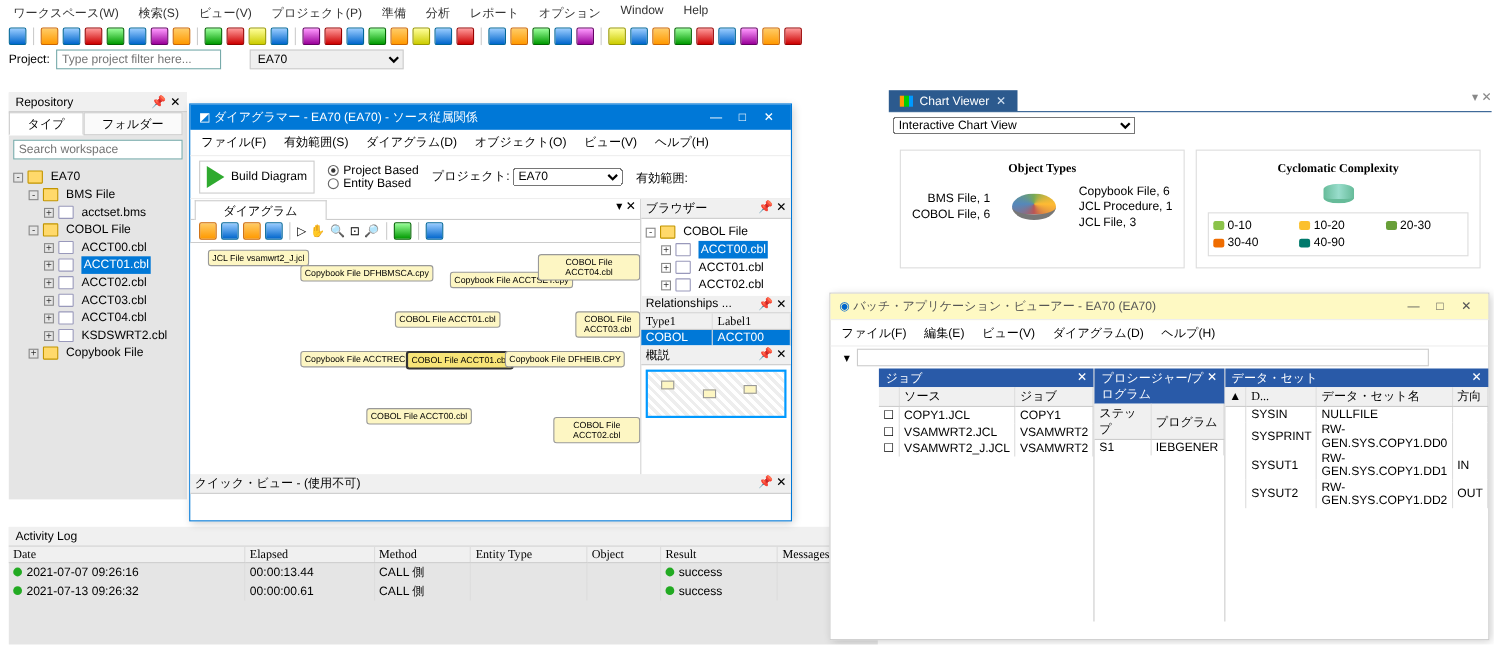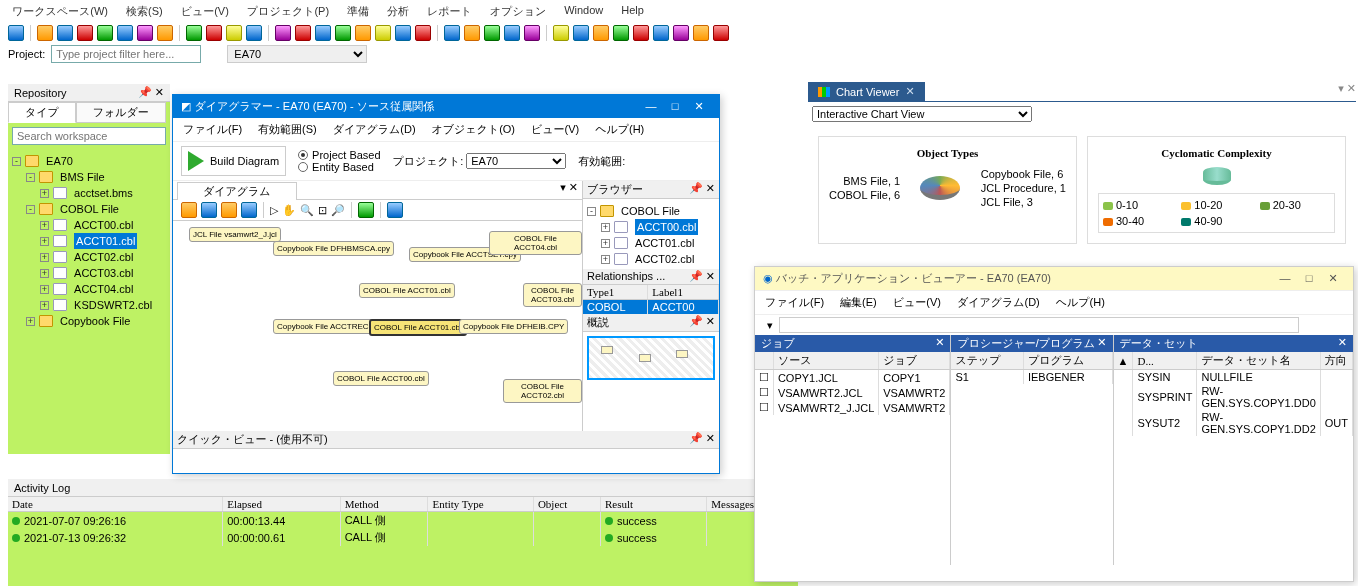--- a/index.html
+++ b/index.html
@@ -11,21 +11,21 @@
 .toolbar .ico.b { background: linear-gradient(#9cf, #06c); border-color: #069; }
 .toolbar .ico.g { background: linear-gradient(#9f9, #090); border-color: #060; }
 .toolbar .ico.r { background: linear-gradient(#f99, #c00); border-color: #900; }
 .toolbar .ico.p { background: linear-gradient(#f9f, #909); border-color: #606; }
 .toolbar .ico.y { background: linear-gradient(#ff9, #cc0); border-color: #990; }
 .toolbar .sep { width: 1px; height: 16px; background: #ccc; margin: 0 2px; }
 .projrow { display: flex; align-items: center; gap: 6px; padding: 2px 8px; }
 .projrow input { border: 1px solid #7aa; padding: 2px 4px; width: 150px; }
 .projrow select { border: 1px solid #ccc; padding: 1px 2px; width: 140px; }
 
-.panel { position: absolute; background: #bef264; border: 1px solid #ccc; }
+.panel { position: absolute; background: #e5e5e5; border: 1px solid #ccc; }
 .panel-title { background: #f0f0f0; padding: 2px 6px; border-bottom: 1px solid #ccc; display: flex; justify-content: space-between; align-items: center; }
 .panel-tabs { display: flex; }
 .panel-tabs .tab { padding: 2px 16px; border: 1px solid #ccc; background: #fafafa; cursor: pointer; }
 .panel-tabs .tab.active { background: #fff; border-bottom: 1px solid #fff; }
 
 .tree { padding: 4px; line-height: 16px; }
 .tree .node { white-space: nowrap; display: flex; align-items: center; gap: 2px; }
 .tree .exp { display: inline-block; width: 9px; height: 9px; border: 1px solid #888; text-align: center; line-height: 7px; font-size: 9px; color: #333; margin-right: 2px; }
 .tree .fico { width: 14px; height: 12px; display: inline-block; background: #ffd96b; border: 1px solid #c29500; border-radius: 1px; }
 .tree .fico.page { background: #fff; border-color: #99b; }
@@ -61,21 +61,21 @@
 .chart-tab .x { color: #cde; }
 .chart-body { display: flex; gap: 10px; padding: 10px; }
 .chart-card { border: 1px solid #ddd; padding: 10px; flex: 1; text-align: center; }
 .chart-card h4 { font-weight: bold; font-size: 11px; font-family: Georgia, serif; margin-bottom: 8px; }
 .pie3d { width: 40px; height: 24px; margin: 4px auto; border-radius: 50%/50%; background: conic-gradient(#7a5, #fb3, #b55, #58b, #7a5); border-bottom: 5px solid #777; }
 .cyl { width: 28px; height: 18px; margin: 4px auto 8px; background: linear-gradient(90deg,#6b9,#9dc,#6b9); border-radius: 50%/30%; border-bottom: 4px solid #6b9; }
 .legend { font-size: 10px; text-align: left; line-height: 14px; }
 .legend .sw { display: inline-block; width: 10px; height: 8px; margin-right: 3px; vertical-align: middle; border-radius: 2px; }
 
 .batch-hdr { background: #295aa8; color: #fff; padding: 1px 6px; display: flex; justify-content: space-between; }
-.batch-cols { display: flex; }
+.batch-cols { display: flex; margin-left: 44px; }
 .batch-col { border-right: 1px solid #ccc; }
 .search input { border: 1px solid #7aa; padding: 2px 4px; }
 .dot-g { display:inline-block; width:8px; height:8px; background:#2a2; border-radius:50%; margin-right:4px; }
 </style>
 </head>
 <body>
 
 <div class="menubar">
   <span>ワークスペース(W)</span>
   <span>検索(S)</span>
@@ -470,20 +470,26 @@
               <td></td>
             </tr>
         <tr>
               <td></td>
               <td>SYSPRINT</td>
               <td>RW-GEN.SYS.COPY1.DD0</td>
               <td></td>
             </tr>
         <tr>
               <td></td>
+              <td>SYSUT1</td>
+              <td>RW-GEN.SYS.COPY1.DD1</td>
+              <td>IN</td>
+            </tr>
+        <tr>
+              <td></td>
               <td>SYSUT2</td>
               <td>RW-GEN.SYS.COPY1.DD2</td>
               <td>OUT</td>
             </tr>
       </tbody>
         </table>
     </div>
   </div>
 </div>
 

